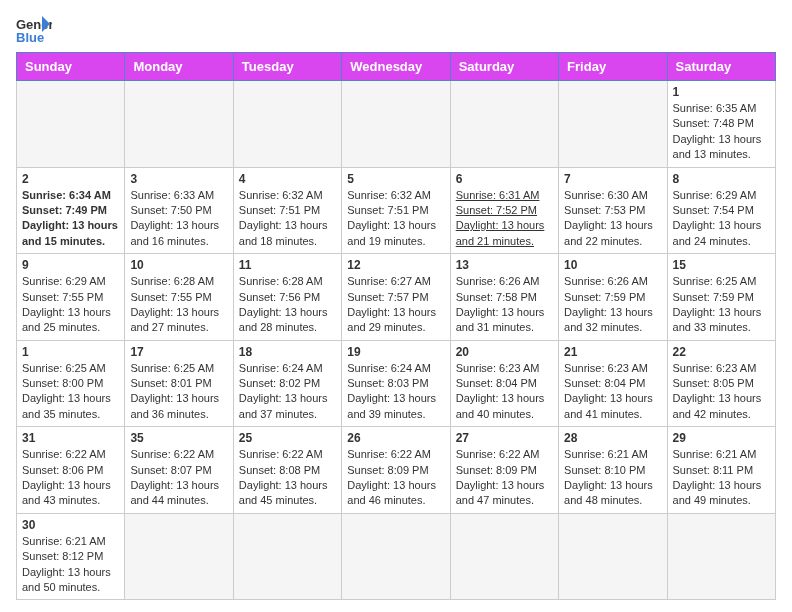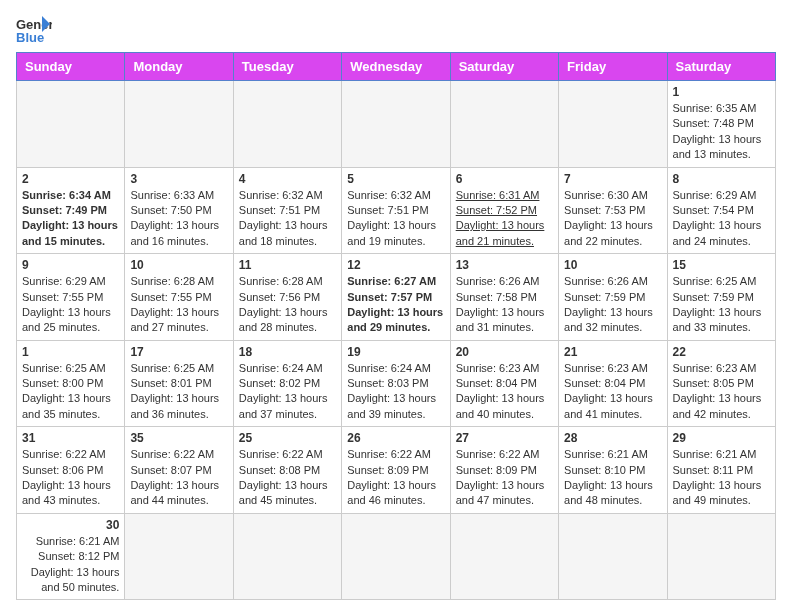--- a/index.html
+++ b/index.html
@@ -70,21 +70,20 @@
       display: block;
       margin-bottom: 2px;
     }
     .day-info {
       font-size: 11px;
       line-height: 1.4;
       color: #333;
     }
     .last-row td {
       background: #f5f5f5;
-      text-align: right;
     }
     .last-row td.has-data {
       background: #fff;
     }
   </style>
 </head>
 <body>
 
 <div class="header">
   <div class="logo">
@@ -189,21 +188,21 @@
 Daylight: 13 hours and 27 minutes.</div>
         </td>
         <td>
           <span class="day-num">11</span>
           <div class="day-info" style="white-space: pre-line;">Sunrise: 6:28 AM
 Sunset: 7:56 PM
 Daylight: 13 hours and 28 minutes.</div>
         </td>
         <td>
           <span class="day-num">12</span>
-          <div class="day-info" style="white-space: pre-line; font-weight: bold;">Sunrise: 6:27 AM
+          <div class="day-info" style="white-space: pre-line;">Sunrise: 6:27 AM
 Sunset: 7:57 PM
 Daylight: 13 hours and 29 minutes.</div>
         </td>
         <td>
           <span class="day-num">13</span>
           <div class="day-info" style="white-space: pre-line;">Sunrise: 6:26 AM
 Sunset: 7:58 PM
 Daylight: 13 hours and 31 minutes.</div>
         </td>
         <td>

